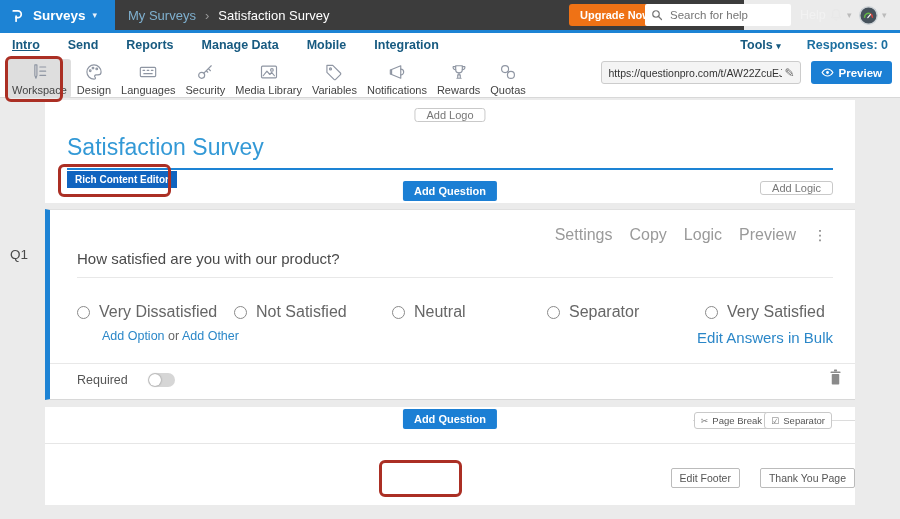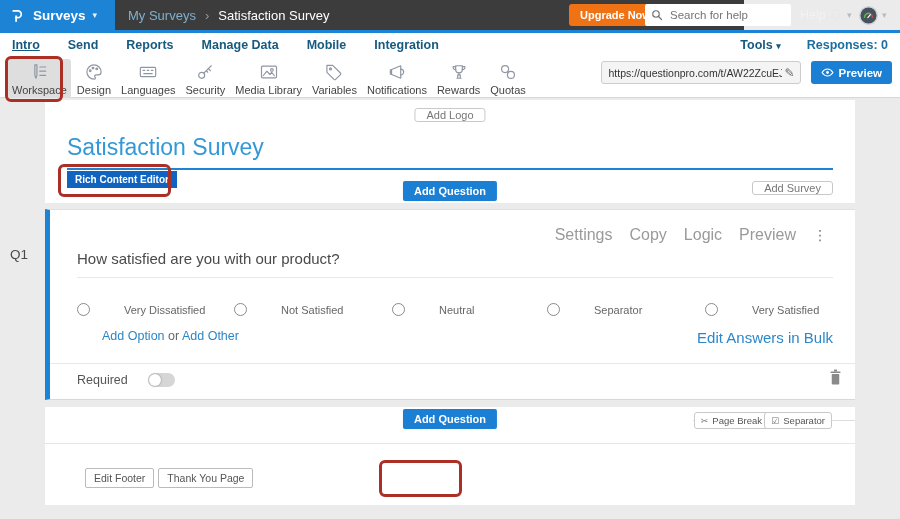--- a/index.html
+++ b/index.html
@@ -72,42 +72,42 @@
 
   .card{top:209px;height:191px;border-top:1px solid #e0e0e0;border-bottom:1px solid #d8d8d8;
         border-left:5px solid #1d83d4;box-sizing:border-box;}
   .qactions{position:absolute;right:28px;top:16px;display:flex;align-items:center;gap:17px;}
   .qaction{font-size:16px;color:#9a9a9a;cursor:pointer;}
   .vdots{font-size:14px;color:#777;cursor:pointer;}
   .qtext{position:absolute;left:27px;top:40px;font-size:15px;color:#4a4a4a;cursor:text;}
   .qline{position:absolute;left:27px;right:22px;top:67px;height:1px;background:#e8e8e8;}
   .opt{position:absolute;top:93px;display:flex;align-items:center;gap:9px;}
   .radio{width:13px;height:13px;border:1.5px solid #8a8a8a;border-radius:50%;background:#fff;cursor:pointer;box-sizing:border-box;}
-  .optlbl{font-size:11px;color:#666;margin-left:25px;}
+  .optlbl{font-size:16px;color:#666;}
   .addopts{position:absolute;left:52px;top:119px;font-size:12.5px;color:#666;}
   .bluelink{color:#2b87c8;cursor:pointer;}
   .bulk{position:absolute;right:22px;top:119px;font-size:15px;}
   .cardline2{position:absolute;left:0;right:0;top:153px;height:1px;background:#e8e8e8;}
   .reqrow{position:absolute;left:27px;top:163px;display:flex;align-items:center;gap:20px;}
   .reqlbl{font-size:12.5px;color:#555;}
   .toggle{width:27px;height:14px;border-radius:8px;background:#d6d6d6;position:relative;cursor:pointer;}
   .toggle::after{content:'';position:absolute;left:1px;top:1px;width:12px;height:12px;border-radius:50%;
                  background:#fff;box-shadow:0 0 2px rgba(0,0,0,.45);}
   .trash{position:absolute;right:12px;top:158px;cursor:pointer;}
 
   .s3{top:407px;height:98px;}
   .s3-connector{position:absolute;left:648px;right:0;top:13px;height:1px;background:#dcdcdc;}
   .s3-line{position:absolute;left:0;right:0;top:36px;height:1px;background:#e6e6e6;}
   .minibtn{position:absolute;top:5px;background:#fff;border:1px solid #c9c9c9;border-radius:3px;color:#555;
            font-size:9.5px;padding:2px 6px;cursor:pointer;display:flex;align-items:center;gap:4px;
            font-family:"Liberation Sans",sans-serif;white-space:nowrap;z-index:2;}
   .minibtn .mico{font-size:9px;color:#777;}
   .pagebreak{right:86px;}
   .sep{right:23px;}
-  .footer-row{position:absolute;left:0;right:0;top:61px;display:flex;justify-content:flex-start;gap:4px;margin-left:40px;}
+  .footer-row{position:absolute;left:0;right:0;top:61px;display:flex;justify-content:flex-end;gap:20px;margin-left:40px;}
   .footbtn{background:#fff;border:1px solid #bbb;border-radius:2px;color:#555;font-size:10.5px;
            padding:3px 8px;cursor:pointer;font-family:"Liberation Sans",sans-serif;white-space:nowrap;}
 
   
   .ann{position:absolute;border:3px solid #ab2f24;border-radius:6px;pointer-events:none;z-index:6;}
   .ann-workspace{left:5px;top:56px;width:52px;height:40px;}
   .ann-rich{left:58px;top:164px;width:107px;height:27px;}
   .ann-footer{left:379px;top:460px;width:77px;height:31px;}
 </style>
 </head>
@@ -260,21 +260,21 @@
   </div>
 
   <div class="qnum">Q1</div>
 
   <div class="sheet s1" style="position:absolute;">
     <button class="ghostbtn center-abs" style="top:8px;">Add Logo</button>
     <div class="title">Satisfaction Survey</div>
     <div class="title-line"></div>
     <div class="ricebadge">Rich Content Editor</div>
     <button class="btn-primary center-abs" style="top:81px;">Add Question</button>
-    <button class="ghostbtn addintro">Add Survey</button>
+    <button class="ghostbtn addintro">Add Logic</button>
   </div>
 
   <div class="sheet card" style="position:absolute;">
     <div class="qactions">
       <span class="qaction">Settings</span>
       <span class="qaction">Copy</span>
       <span class="qaction">Logic</span>
       <span class="qaction">Preview</span>
       <span class="vdots">⋮</span>
     </div>

